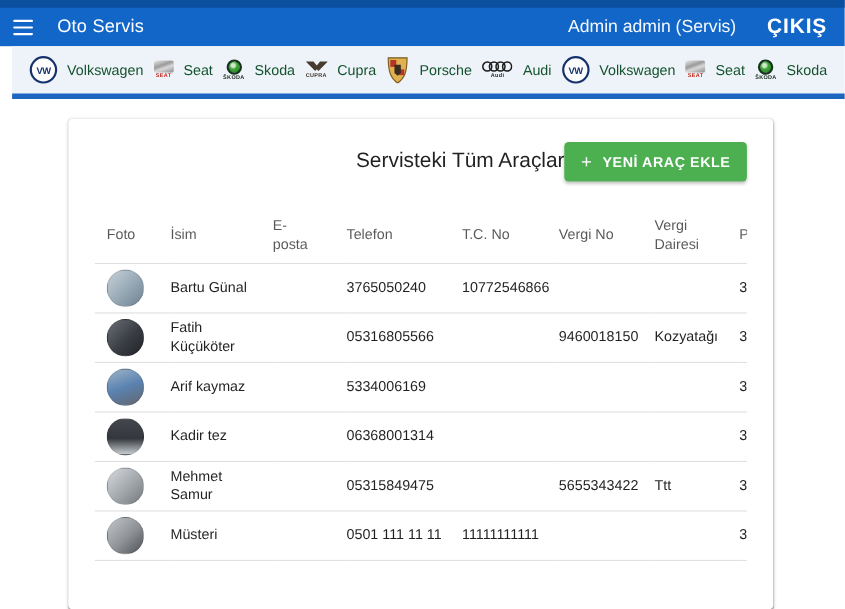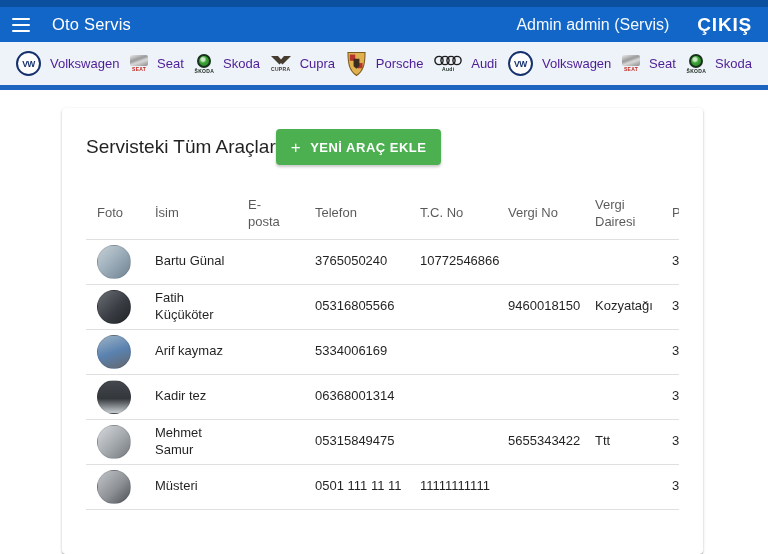--- a/index.html
+++ b/index.html
@@ -14,40 +14,40 @@
   .hamburger i { display: block; height: 2px; background: #fff; border-radius: 1px; }
   .app-title { font-size: 16.5px; font-weight: 500; letter-spacing: .2px; }
   .app-bar-right { margin-left: auto; display: flex; align-items: center; }
   .admin-label { font-size: 16px; color: rgba(255,255,255,.96); }
   .logout-btn { margin-left: 28px; background: none; border: none; color: #ffffff;
     font-size: 19px; font-weight: bold; letter-spacing: .8px; cursor: pointer;
     font-family: inherit; }
 
   
   .brand-bar { height: 48px; background: #eef2f9; border-bottom: 5px solid #1d66c0;
-    display: flex; align-items: center; justify-content: space-between; padding: 0 16px; }
+    display: flex; align-items: center; justify-content: space-between; padding: 0 16px; margin-left: 11px; }
   .brand { display: flex; align-items: center; gap: 9px; cursor: pointer; }
-  .brand-label { font-size: 13px; color: #4c1d95; }
+  .brand-label { font-size: 13px; color: #14532d; }
   .logo-stack { display: flex; flex-direction: column; align-items: center; gap: 1px; }
   .wordmark { font-size: 5px; font-weight: bold; letter-spacing: .3px; line-height: 1; }
   .wm-red { color: #c1251b; } .wm-dark { color: #17281a; } .wm-gray { color: #3e352c; }
   .vw-ring { width: 25px; height: 25px; border: 2.5px solid #15316d; border-radius: 50%;
     display: flex; align-items: center; justify-content: center; font-size: 8.5px;
     font-weight: bold; color: #15316d; background: #fdfdfd; letter-spacing: -.5px; }
   .seat-s { width: 18px; height: 11px; border-radius: 2px;
     background: linear-gradient(160deg,#ececec 0%,#9a9a9a 40%,#d8d8d8 60%,#8b8b8b 100%); }
   .skoda-circle { width: 14px; height: 14px; border-radius: 50%; background:
     radial-gradient(circle at 40% 35%, #cfe9c8 0 18%, #3aa335 40%, #2c7d2a 100%);
     border: 2px solid #16321c; }
 
   
   .card { width: 641px; height: 446px; margin: 18px 0 0 62px; background: #fff;
     border-radius: 4px; overflow: hidden;
     box-shadow: 0 1px 3px rgba(0,0,0,.2), 0 1px 1px rgba(0,0,0,.12), 0 2px 1px rgba(0,0,0,.1); }
-  .card-head { display: flex; align-items: center; justify-content: flex-start;
+  .card-head { display: flex; align-items: center; justify-content: flex-end;
     padding: 21px 24px 10px; }
   .page-title { font-size: 19px; font-weight: 400; color: rgba(0,0,0,.87); }
   .add-btn { height: 36px; background: #4caf50; color: #fff; border: none;
     border-radius: 4px; font-size: 13px; font-weight: bold; letter-spacing: .5px;
     padding: 0 15px; display: flex; align-items: center; gap: 9px; cursor: pointer;
     font-family: inherit; box-shadow: 0 2px 3px rgba(0,0,0,.22); }
   .add-btn .plus { font-size: 17px; font-weight: 400; line-height: 1; }
 
   .search-box { margin: 5px 24px 0; height: 42px; background: #f4f4f4;
     border-bottom: 1px solid #959595; border-radius: 4px 4px 0 0;

